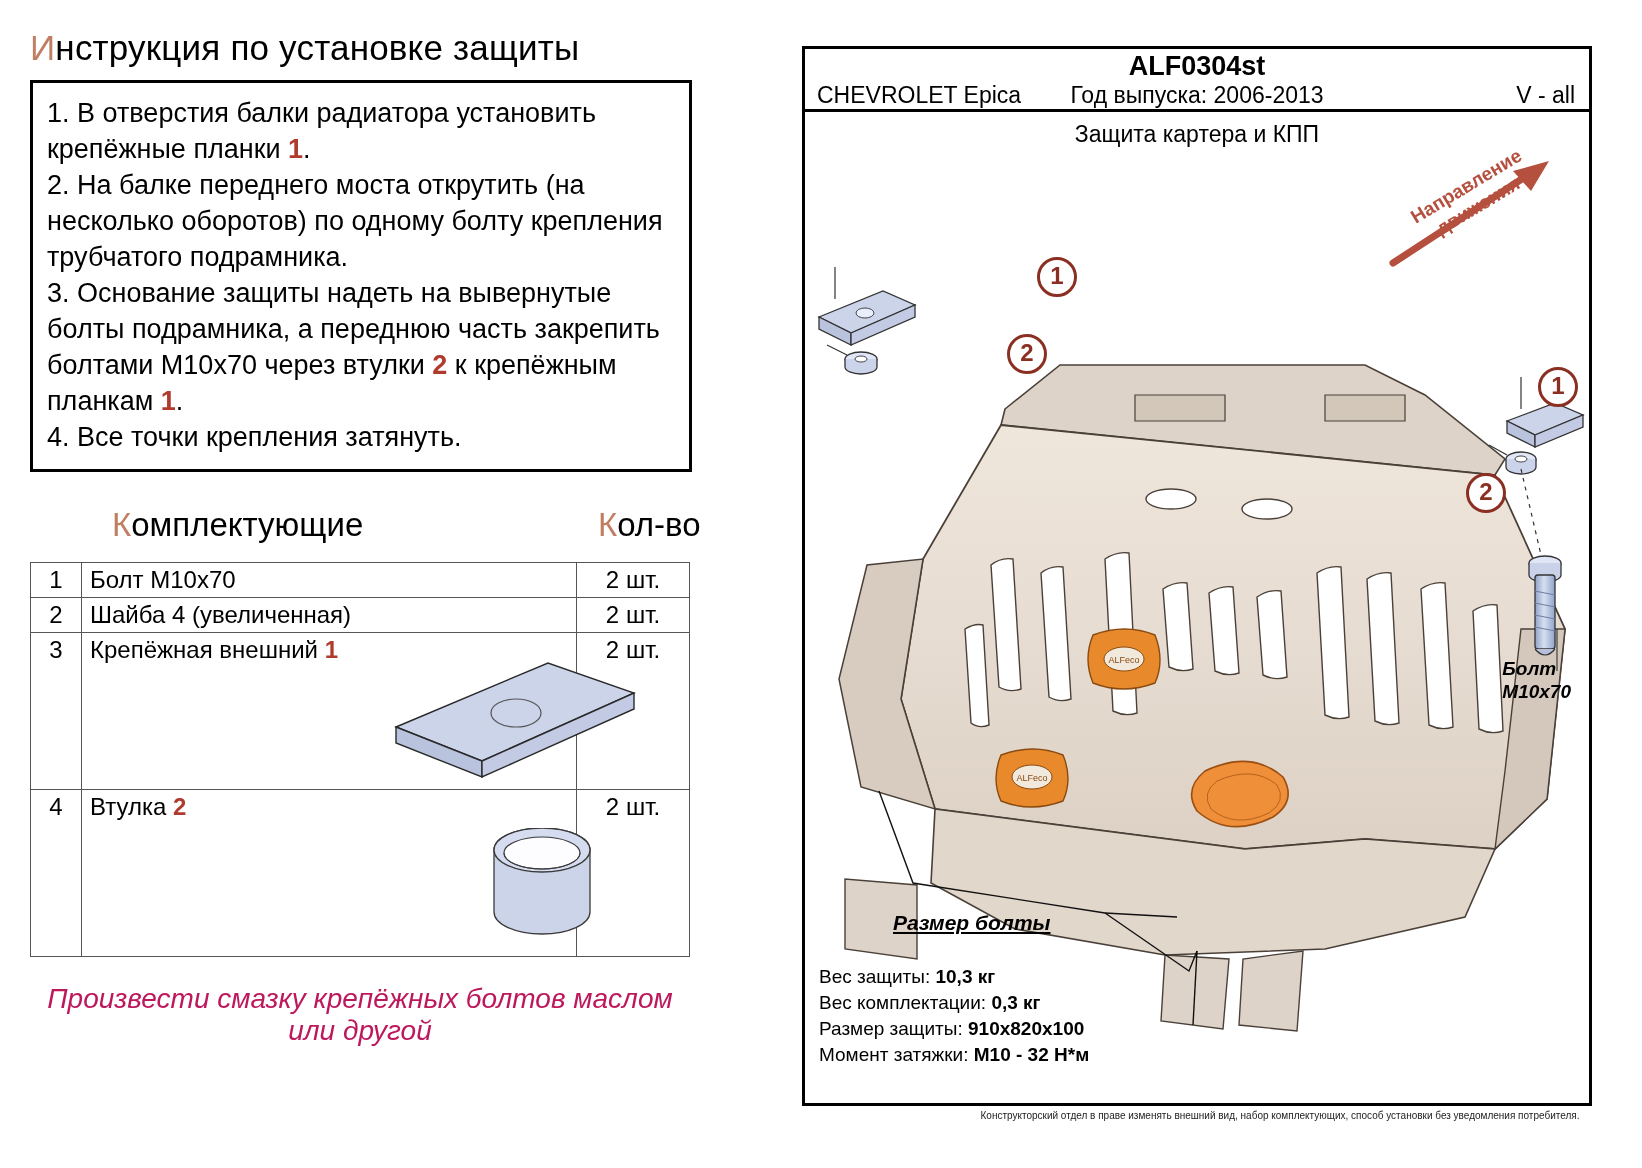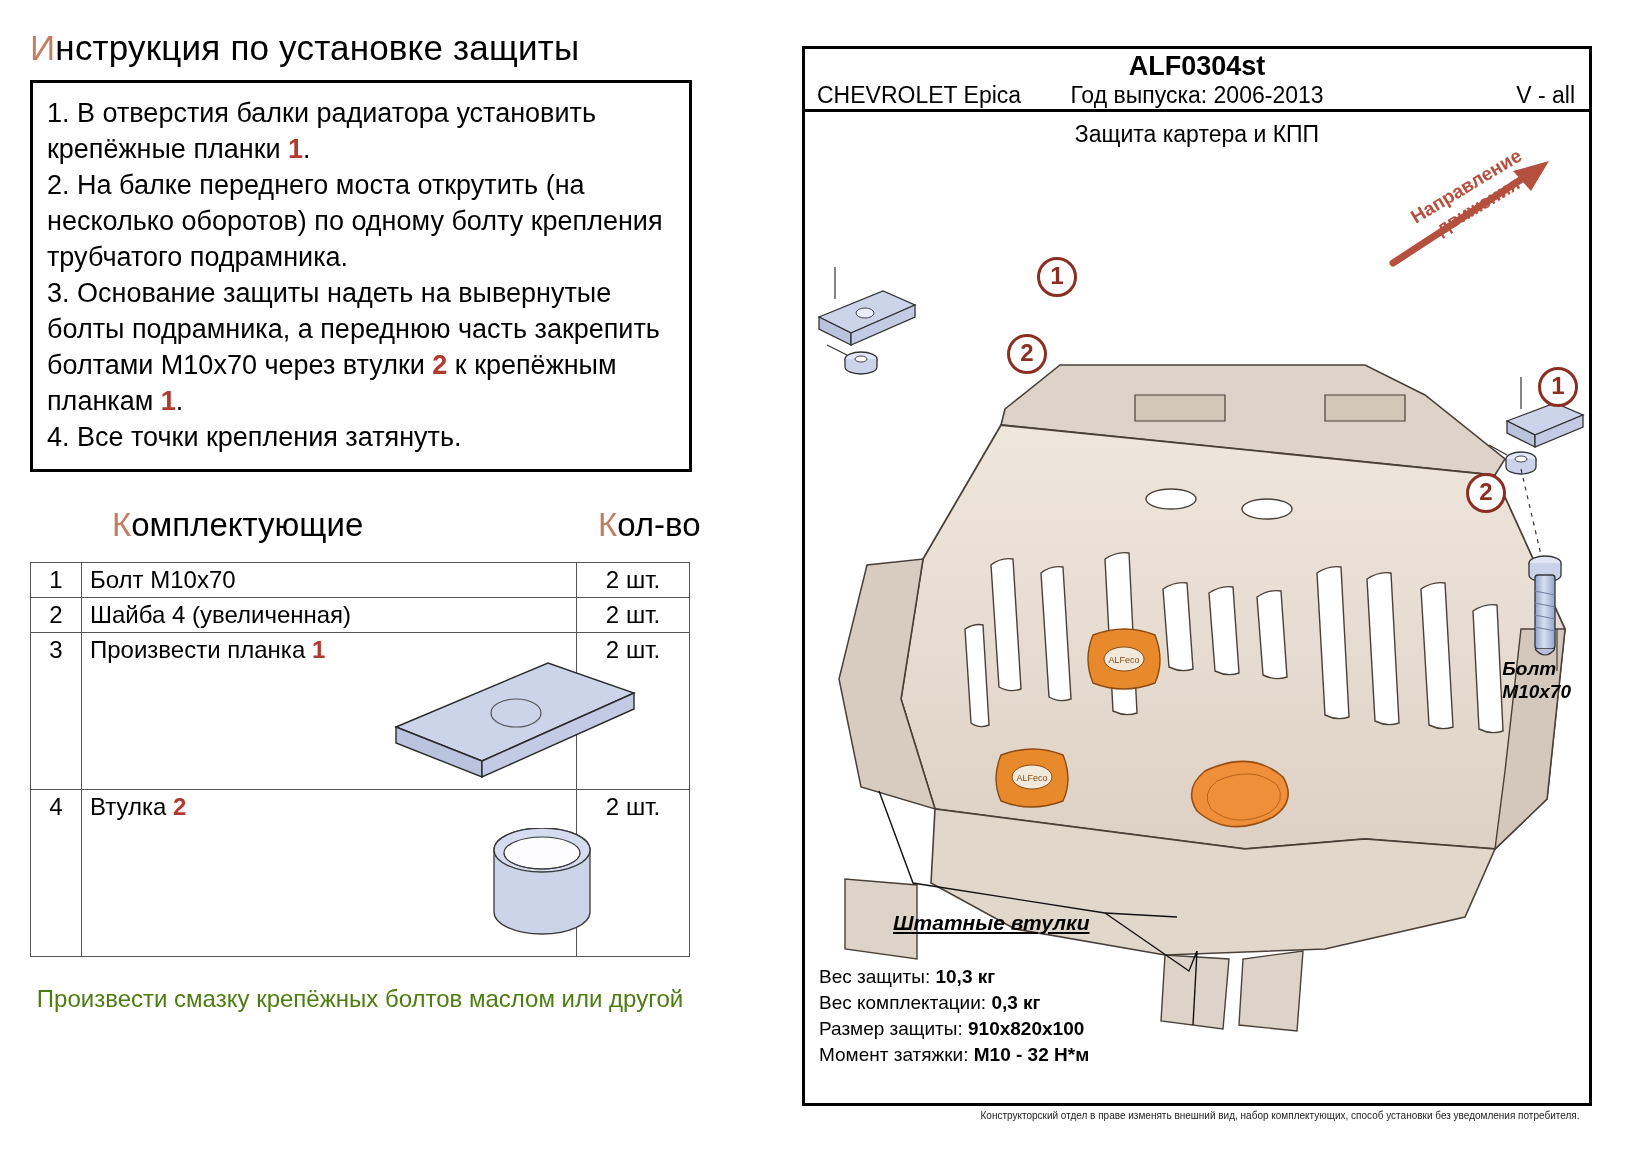--- a/index.html
+++ b/index.html
@@ -25,22 +25,22 @@
 
   
   .ptable{margin-top:10px;border-collapse:collapse;width:660px;table-layout:fixed;}
   .ptable td{border:1px solid #555;font-size:24px;padding:3px 8px;vertical-align:top;}
   .c-idx{width:34px;text-align:center;}
   .c-qty{width:96px;text-align:center;}
   .c-nm{position:relative;}
   .drawcell{height:150px;position:relative;}
   .lbl{position:relative;z-index:2;}
 
-  .note{margin-top:26px;width:660px;text-align:center;color:#4d7c0f;
-        font-size:24px;line-height:32px;}
+  .note{margin-top:26px;width:660px;text-align:center;color:#be185d;
+        font-size:28px;line-height:32px;font-style:italic;}
 
   
   .right{position:absolute;left:770px;top:46px;width:940px;margin-left:32px;}
   .rt-border{border:3px solid #000;box-sizing:border-box;width:790px;height:1060px;position:relative;}
 
   .hdr-row{position:relative;height:60px;border-bottom:3px solid #000;}
   .code{position:absolute;left:0;right:0;top:2px;text-align:center;font-size:27px;font-weight:bold;}
   .mdl{position:absolute;left:12px;top:33px;font-size:23px;}
   .yr{position:absolute;left:0;right:0;top:33px;text-align:center;font-size:23px;}
   .vv{position:absolute;right:14px;top:33px;font-size:23px;}
@@ -106,21 +106,21 @@
         <td class="c-qty">2 шт.</td>
       </tr>
       <tr>
         <td class="c-idx">2</td>
         <td class="c-nm">Шайба 4 (увеличенная)</td>
         <td class="c-qty">2 шт.</td>
       </tr>
       <tr>
         <td class="c-idx">3</td>
         <td class="c-nm drawcell">
-          <span class="lbl"><span>Произвести планка </span><span class="ref">1</span></span>
+          <span class="lbl"><span>Крепёжная внешний </span><span class="ref">1</span></span>
           <span style="position:absolute;left:300px;top:16px;">
             <svg width="260" height="130" viewBox="0 0 260 130">
               <polygon points="14,78 166,14 252,44 100,112" fill="#ccd4ea" stroke="#2a2a2a" stroke-width="1.4"></polygon>
               <polygon points="14,78 100,112 100,128 14,94" fill="#b9c3de" stroke="#2a2a2a" stroke-width="1.4"></polygon>
               <polygon points="100,112 252,44 252,60 100,128" fill="#c3cbe4" stroke="#2a2a2a" stroke-width="1.4"></polygon>
               <ellipse cx="134" cy="64" rx="25" ry="14" fill="#ccd4ea" stroke="#555" stroke-width="1.2"></ellipse>
             </svg>
           </span>
         </td>
         <td class="c-qty">2 шт.</td>
@@ -299,21 +299,21 @@
       <div class="callout" style="left:232px;top:208px;"><span>1</span></div>
       <div class="callout" style="left:202px;top:285px;"><span>2</span></div>
       <div class="callout" style="left:733px;top:318px;"><span>1</span></div>
       <div class="callout" style="left:661px;top:424px;"><span>2</span></div>
 
       <div class="boltlbl">
         <div>Болт</div>
         <div>M10x70</div>
       </div>
 
-      <div class="stdlbl">Штатные втулки</div>
+      <div class="stdlbl">Размер болты</div>
 
       <div class="specs">
         <div><span>Вес защиты: </span><b>10,3 кг</b></div>
         <div><span>Вес комплектации: </span><b>0,3 кг</b></div>
         <div><span>Размер защиты: </span><b>910x820x100</b></div>
         <div><span>Момент затяжки: </span><b>M10 - 32 H*м</b></div>
       </div>
 
     </div>
   </div>

